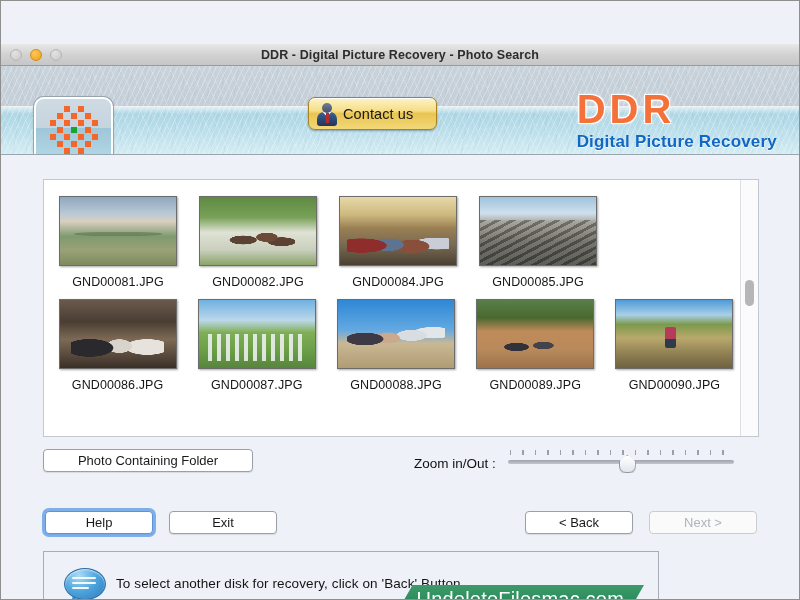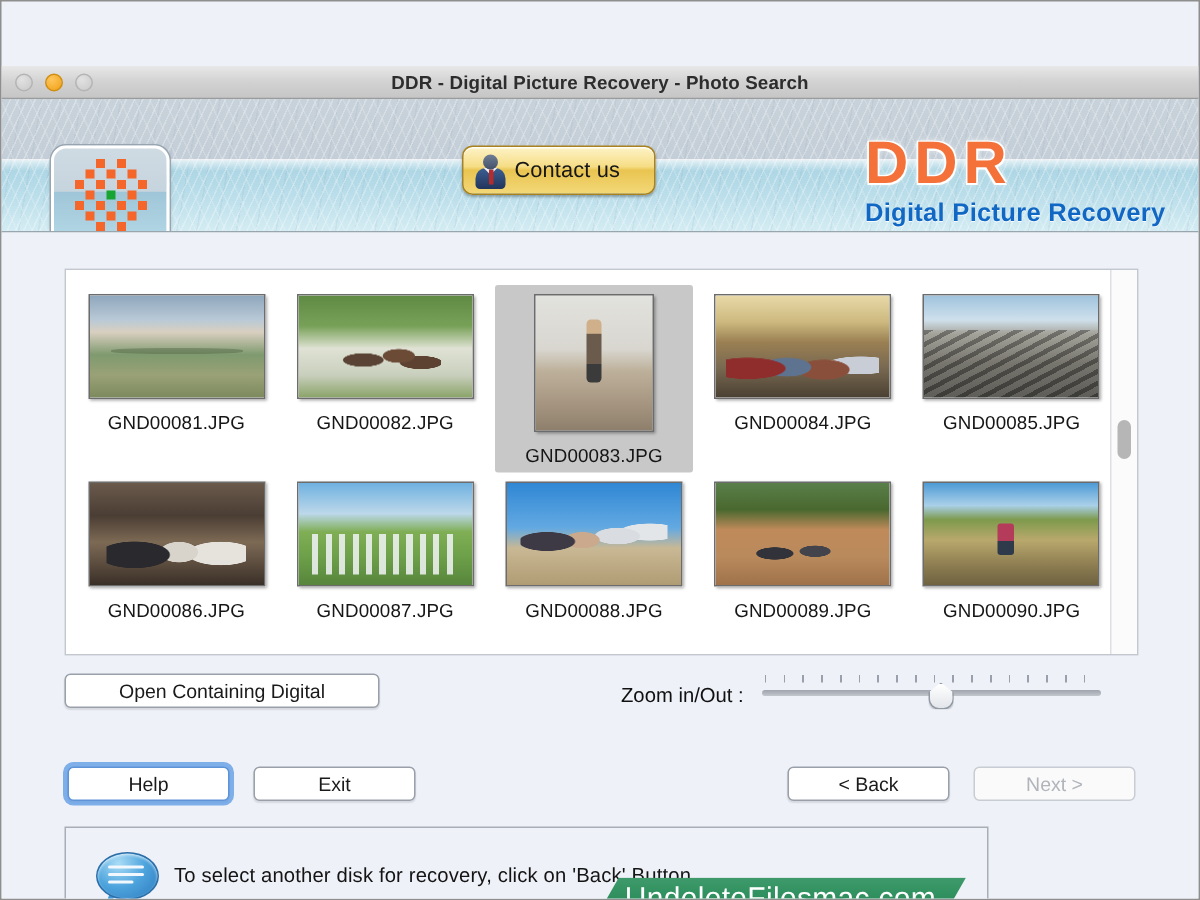--- a/index.html
+++ b/index.html
@@ -317,26 +317,20 @@
                 <div class="sc s1"></div>
               </div>
             <div class="fname">GND00081.JPG</div>
           </div>
           <div class="cell">
             <div class="thumb">
                 <div class="sc s2"></div>
               </div>
             <div class="fname">GND00082.JPG</div>
           </div>
-          <div class="cell selected">
-            <div class="thumb portrait">
-                <div class="sc s3"></div>
-              </div>
-            <div class="fname">GND00083.JPG</div>
-          </div>
           <div class="cell">
             <div class="thumb">
                 <div class="sc s4"></div>
               </div>
             <div class="fname">GND00084.JPG</div>
           </div>
           <div class="cell">
             <div class="thumb">
                 <div class="sc s5"></div>
               </div>
@@ -377,21 +371,21 @@
           </div>
         </div>
 
       </div>
 
       <div class="vscroll">
         <div class="thumbbar"></div>
       </div>
     </div>
 
-    <div class="open-folder-btn">Open Containing Digital</div>
+    <div class="open-folder-btn">Photo Containing Folder</div>
 
     <div class="zoom-row">
       <span class="zoom-label">Zoom in/Out :</span>
       <span class="slider">
         <span class="ticks"></span>
         <span class="track"></span>
         <span class="knob"></span>
       </span>
     </div>
 

